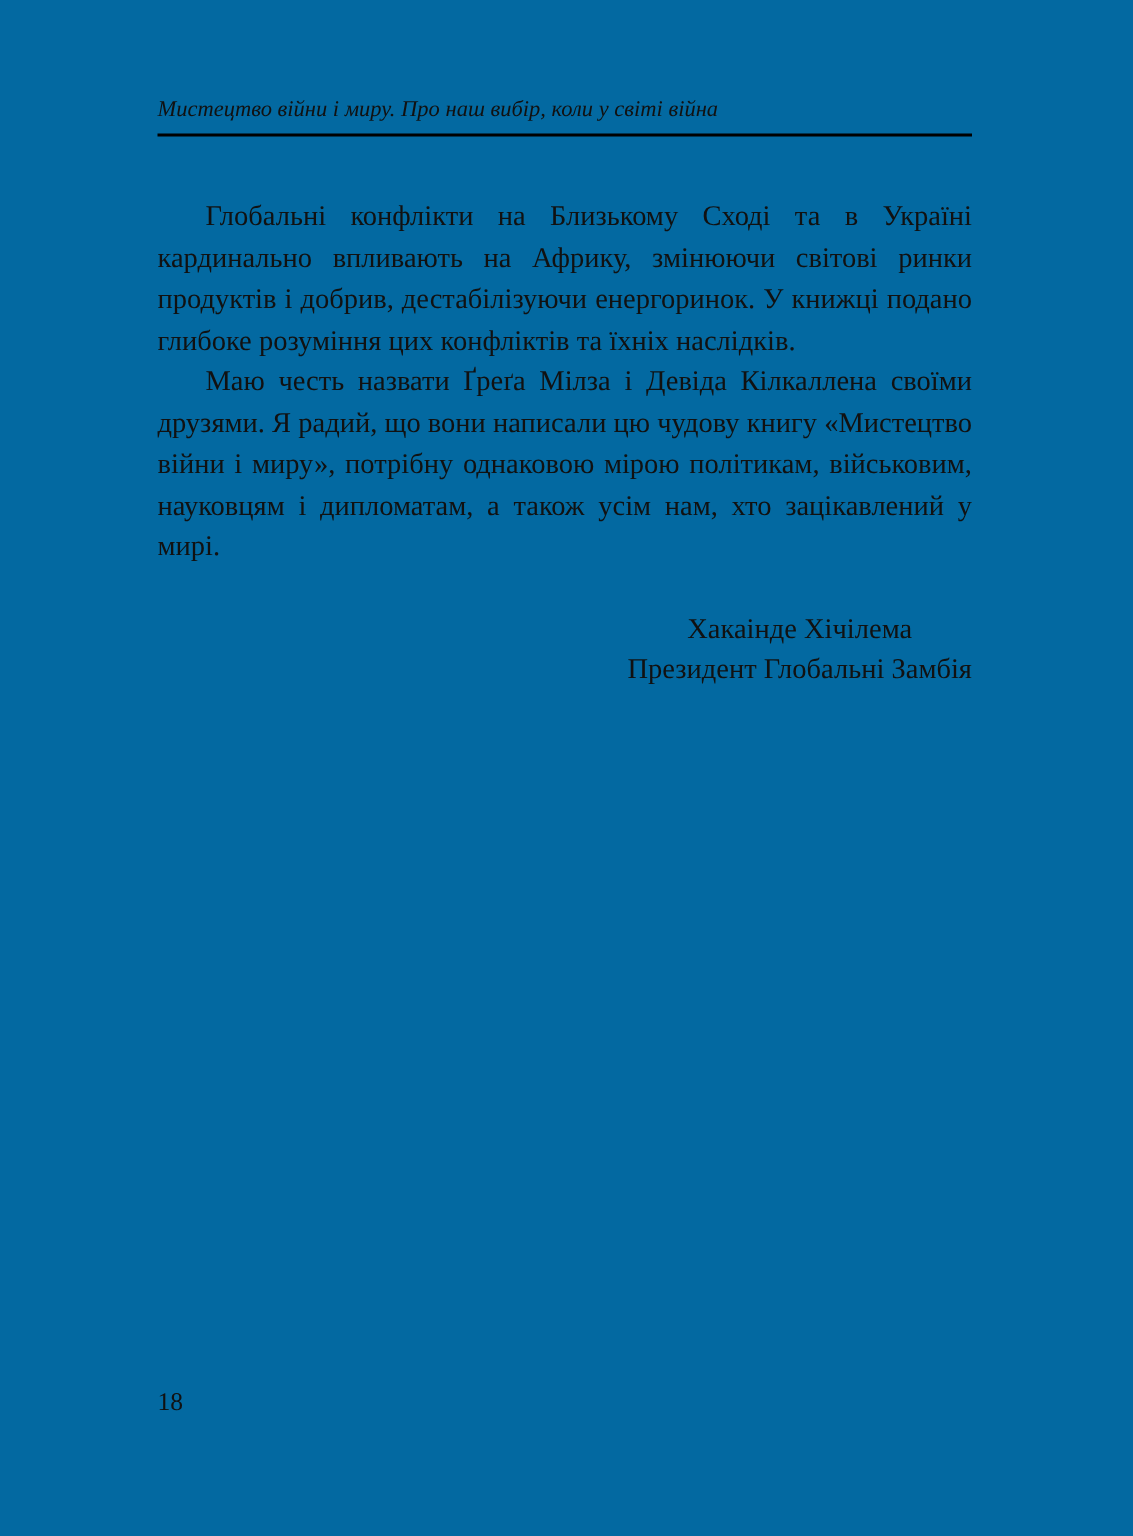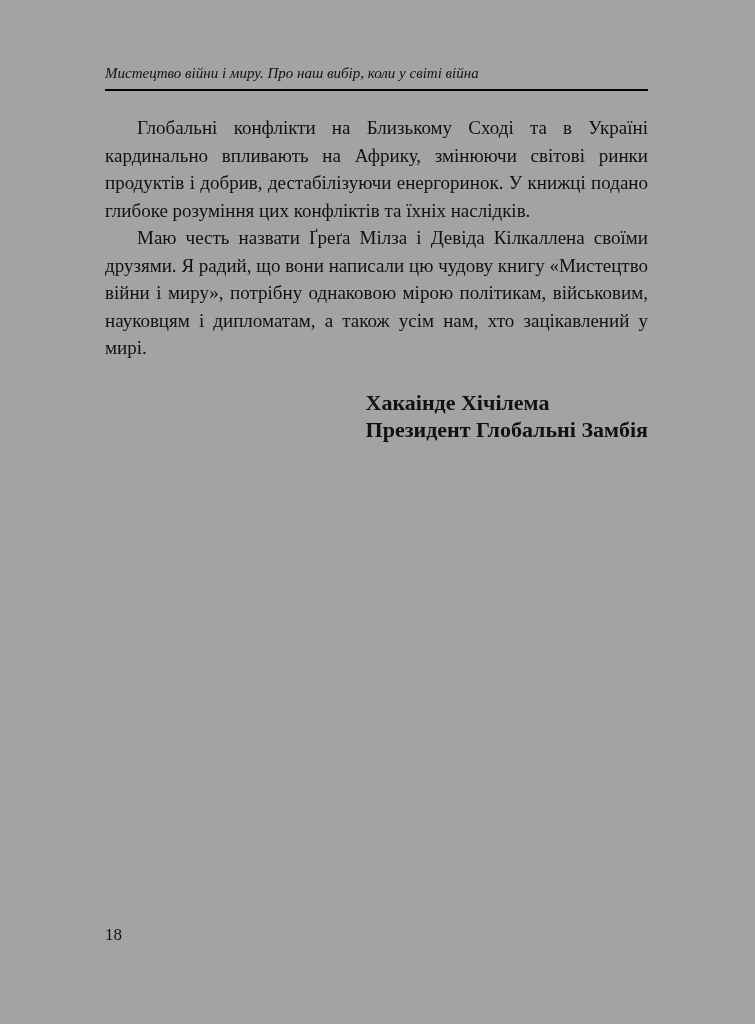--- a/index.html
+++ b/index.html
@@ -4,55 +4,55 @@
 <style>
   html, body {
     margin: 0;
     padding: 0;
     background: #ffffff;
   }
   .page {
     position: relative;
     width: 755px;
     height: 1024px;
-    background: #a3a3a3;
+    background: #0369a1;
     color: #111111;
     font-family: "Liberation Serif", "DejaVu Serif", serif;
     overflow: hidden;
     box-sizing: border-box;
   }
   .running-head {
     margin: 64px 107px 0 105px;
     padding-bottom: 7px;
     border-bottom: 2px solid #000000;
     font-style: italic;
     font-size: 15px;
     line-height: 1.2;
     color: #111111;
   }
   .body-text {
     margin: 0 107px 0 105px;
-    padding-top: 23px;
+    padding-top: 40px;
     font-size: 19px;
     line-height: 27.5px;
     text-align: justify;
     hyphens: auto;
     -webkit-hyphens: auto;
   }
   .body-text p {
     margin: 0;
     text-indent: 32px;
   }
   .signature {
     margin: 27px 107px 0 auto;
     width: fit-content;
     max-width: 400px;
-    text-align: left;
-    font-weight: bold;
-    font-size: 22px;
+    text-align: center;
+    font-weight: normal;
+    font-size: 19px;
     line-height: 27.5px;
   }
   .signature div {
     white-space: nowrap;
   }
   .page-number {
     position: absolute;
     left: 105px;
     bottom: 79px;
     font-size: 17px;

